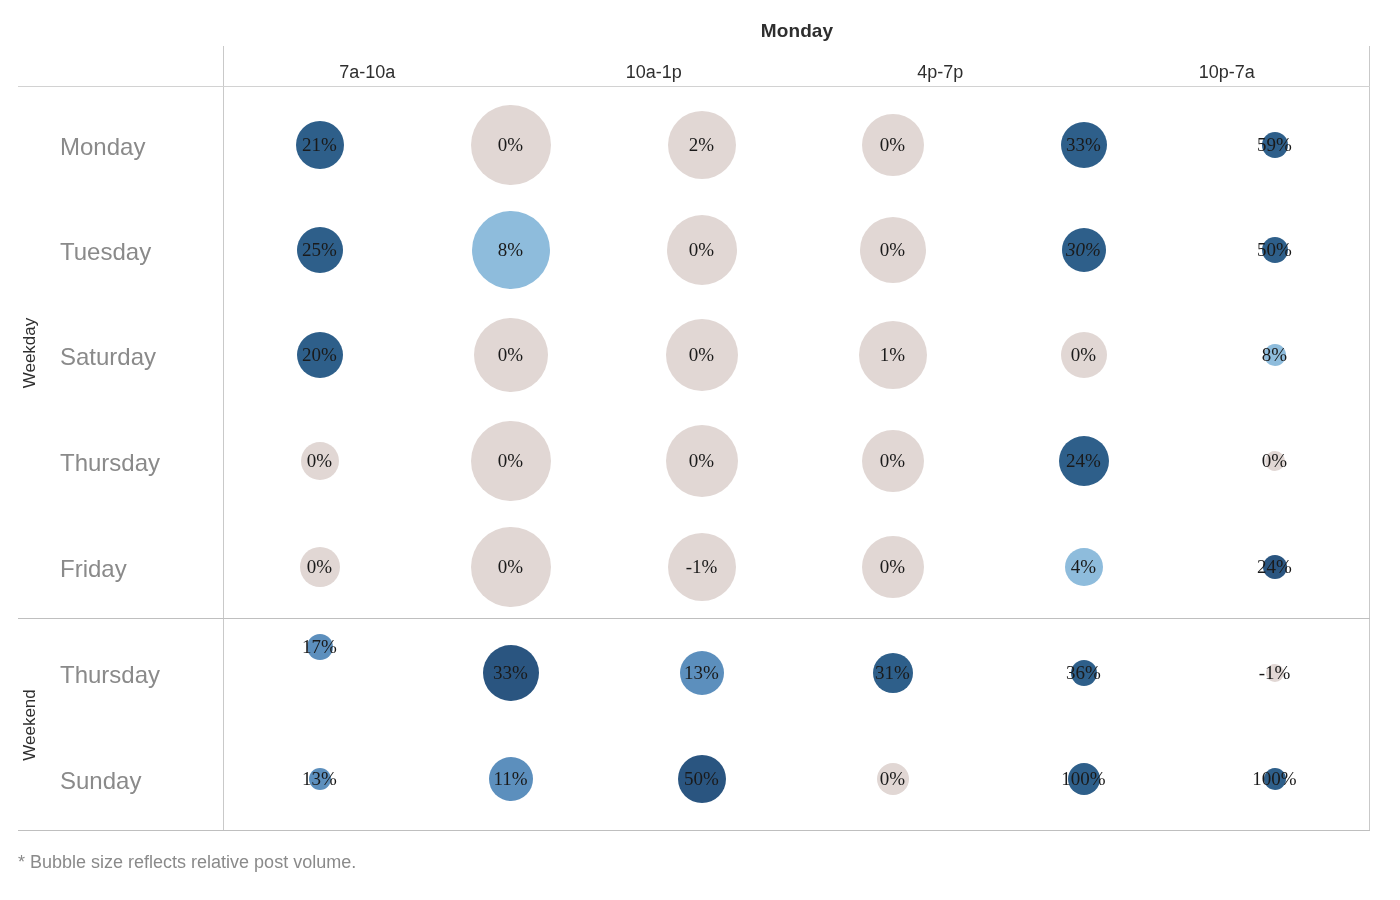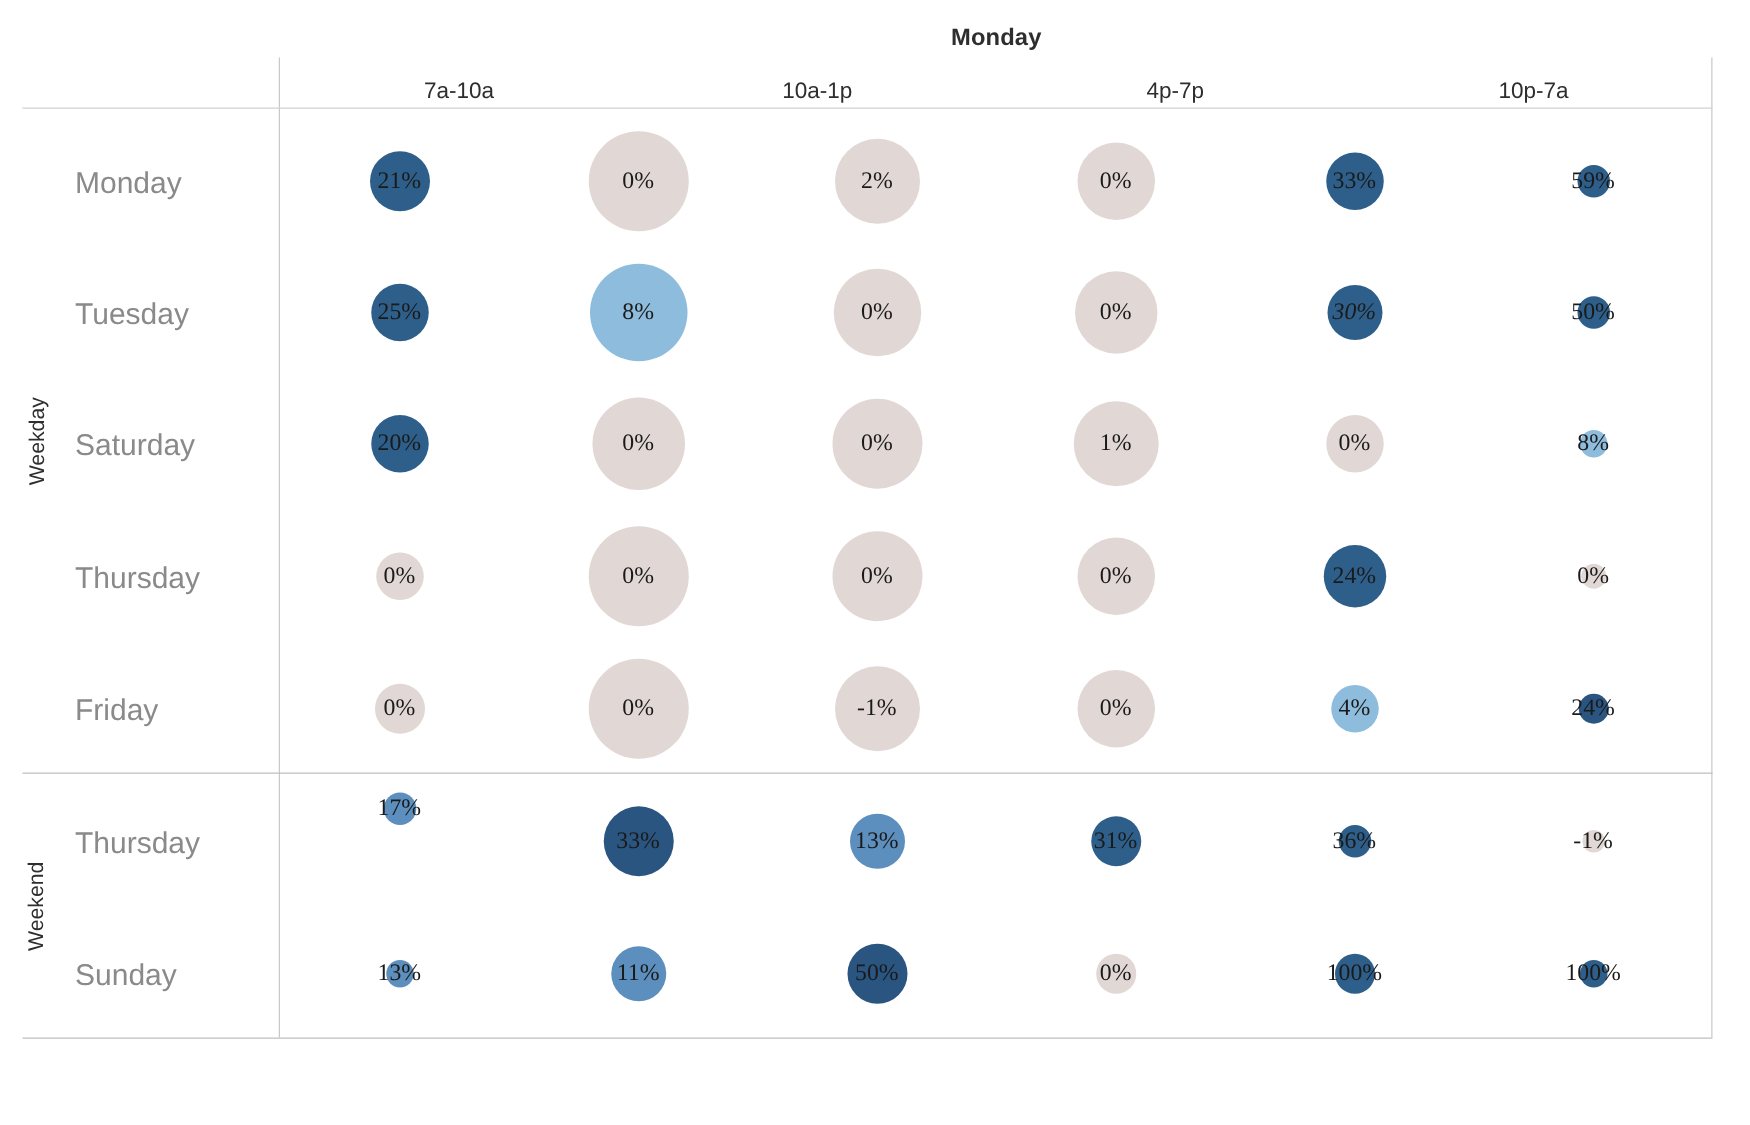--- a/index.html
+++ b/index.html
@@ -340,14 +340,15 @@
       <div class="bubble-cell" style="left: 859.5px; top: 692px; width: 70px; height: 70px;">
         <div class="bubble" style="width: 32px; height: 32px; background: rgb(46, 95, 138);"></div>
         <div class="bubble-label">100%</div>
       </div>
       <div class="bubble-cell" style="left: 1050.5px; top: 692px; width: 70px; height: 70px;">
         <div class="bubble" style="width: 22px; height: 22px; background: rgb(46, 95, 138);"></div>
         <div class="bubble-label">100%</div>
       </div>
     </div>
 
+  <div class="footnote">* Bubble size reflects relative post volume.</div>
 
 </div>
 
 </body></html>

